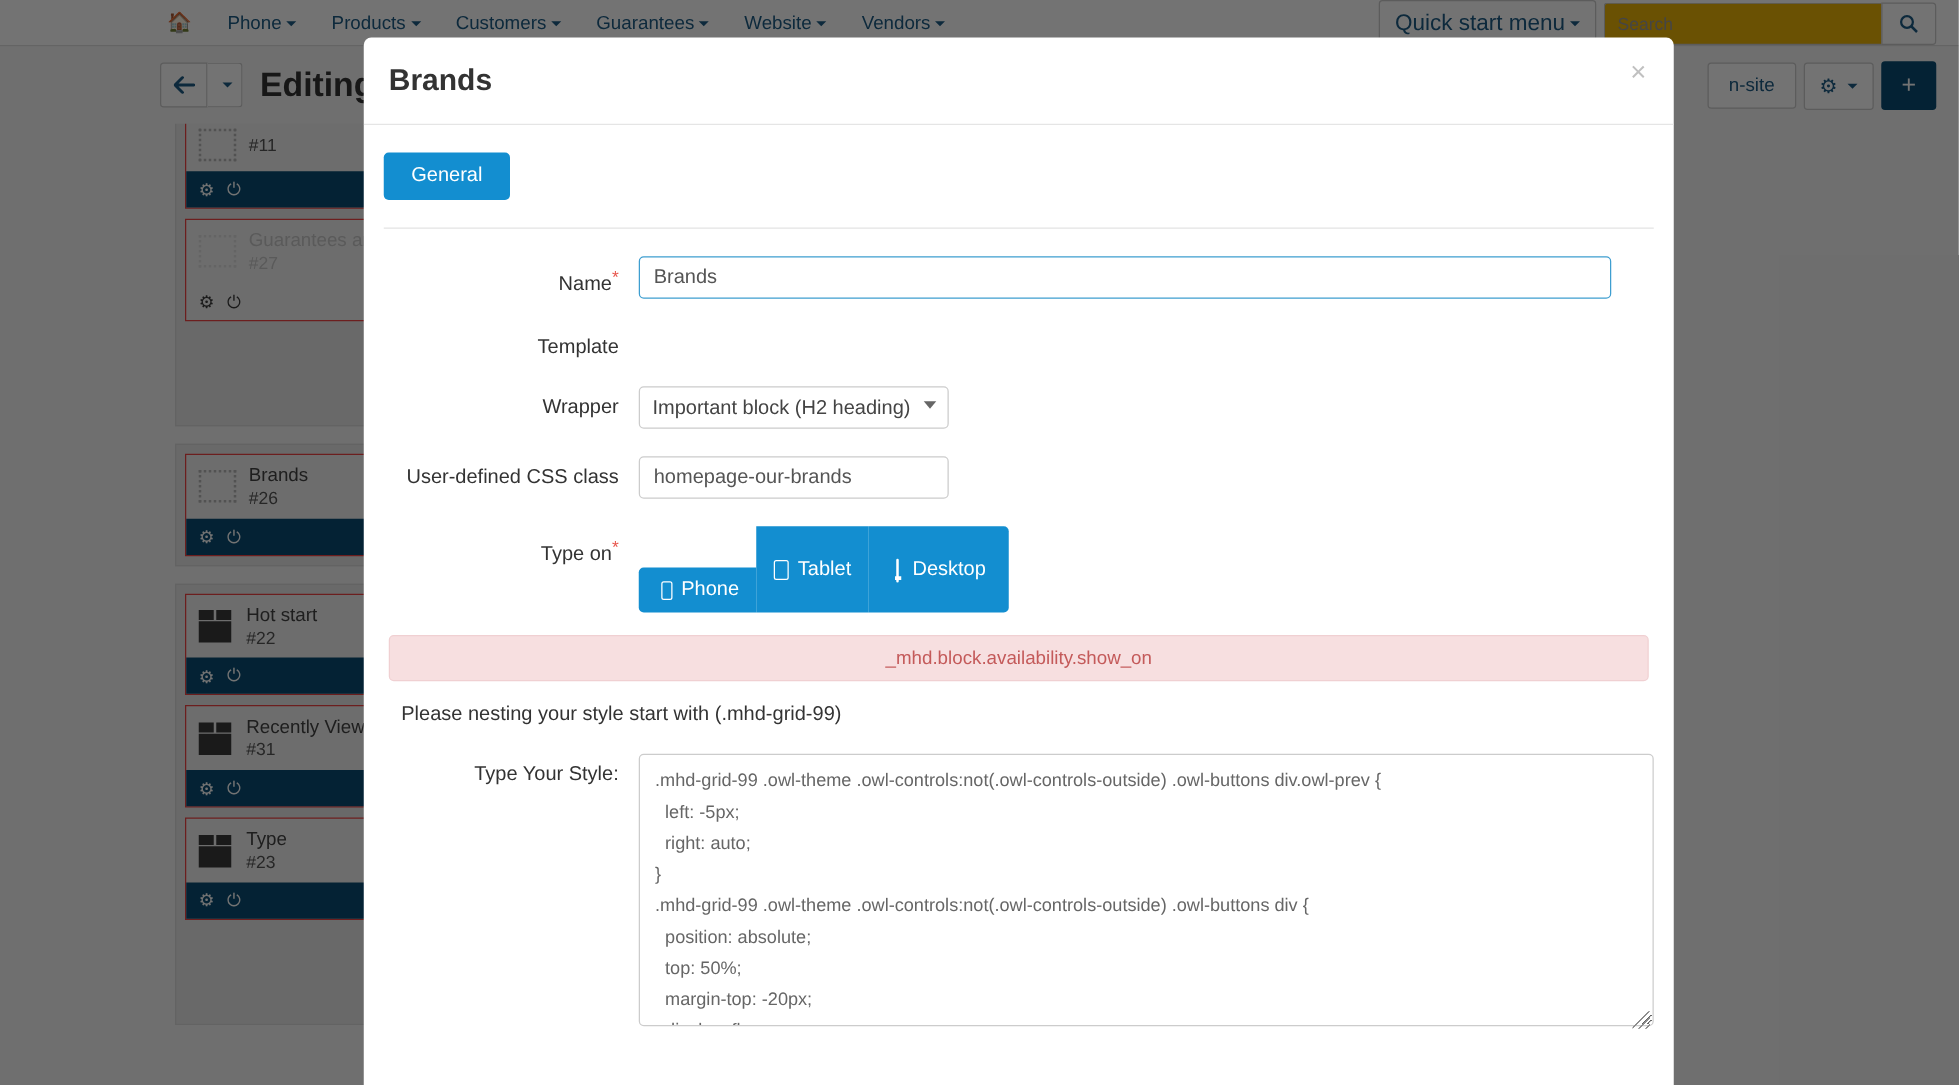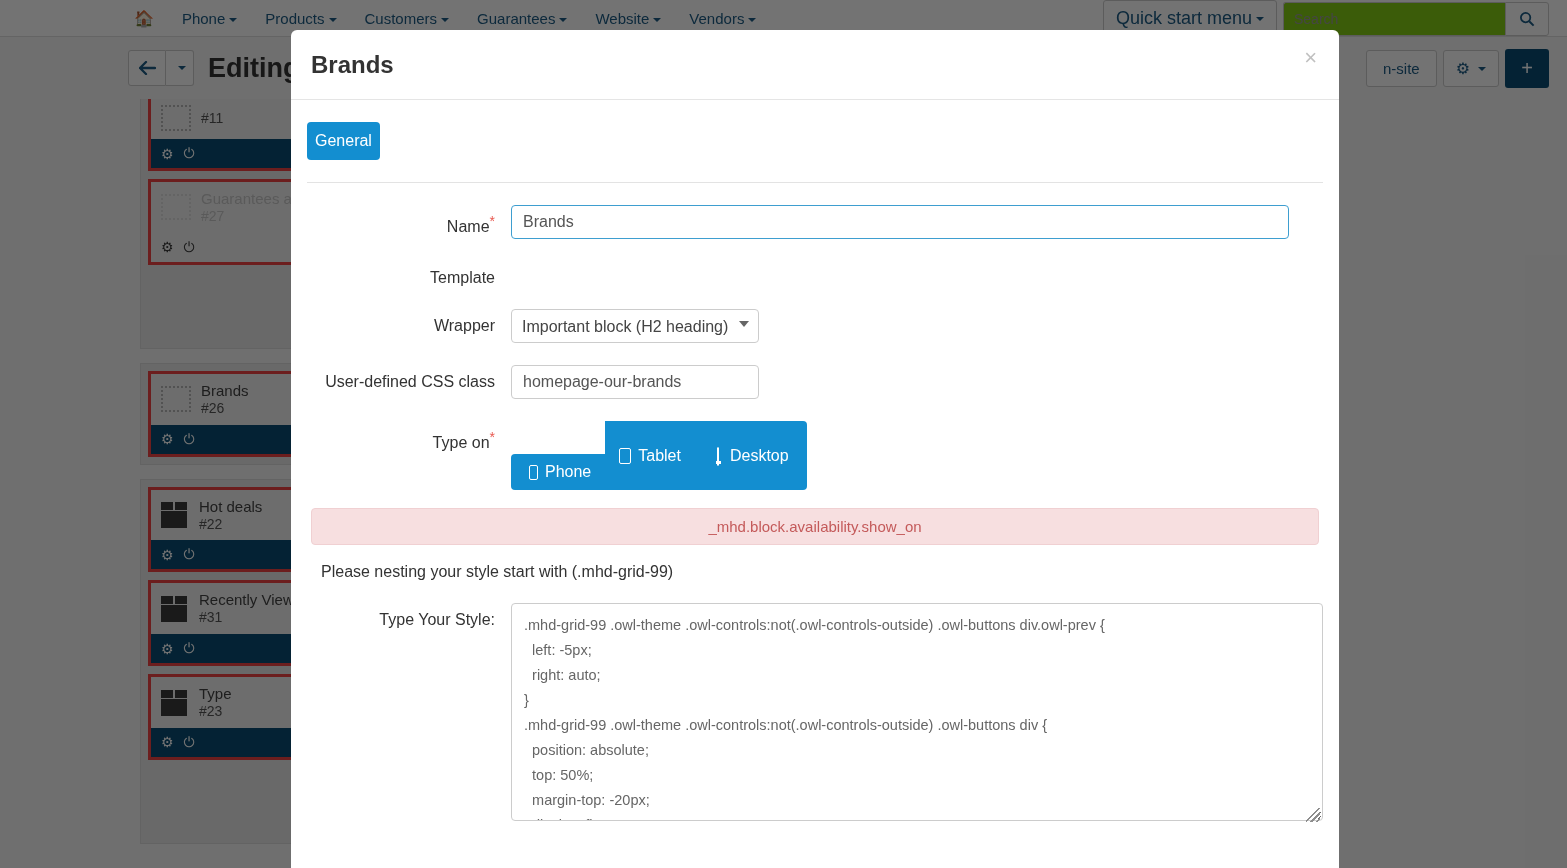--- a/index.html
+++ b/index.html
@@ -71,21 +71,21 @@
   .search-input {
     border: 1px solid #cccccc;
     border-right: none;
     height: 34px;
     width: 222px;
     padding: 14px 10px;
     font-size: 14px;
     color: #555;
     border-radius: 3px 0 0 3px;
     outline: none;
-    background: #84cc16;
+    background: #eab308;
   }
   .search-input::placeholder { color: #999999; }
   .search-btn {
     border: 1px solid #cccccc;
     background: #ffffff;
     width: 44px; height: 34px;
     border-radius: 0 3px 3px 0;
     color: #1d5c85;
     font-size: 15px;
     cursor: pointer;
@@ -154,21 +154,21 @@
     z-index: 5;
   }
   .block-group {
     background: #e9e9e9;
     border: 1px solid #dcdcdc;
     padding: 7px;
     margin-bottom: 14px;
   }
   .block-card {
     background: #f2f2f2;
-    border: 3px solid #ef4444;
+    border: 1px solid #ef4444;
     margin-bottom: 8px;
   }
   .block-card:last-child { margin-bottom: 0; }
   .block-body {
     display: flex; align-items: center;
     padding: 8px 10px; gap: 10px;
   }
   .block-icon-dotted {
     width: 30px; height: 26px;
     border: 2px dotted #b5b5b5;
@@ -224,21 +224,21 @@
     font-size: 22px; color: #c0c0c0;
     background: none; border: none;
     cursor: pointer; line-height: 1;
   }
   .modal-body { padding: 22px 16px 0 16px; }
 
   .tab-row { padding: 0 0 0 0; }
   .tab-btn {
     background: #138ed0; color: #ffffff;
     border: none; border-radius: 4px;
-    font-size: 16px; padding: 10px 8px;
+    font-size: 16px; padding: 10px 22px;
     cursor: pointer;
   }
   .tabs-divider {
     border-bottom: 1px solid #e3e3e3;
     margin-top: 22px; margin-bottom: 0;
   }
 
   
   .form-row {
     display: flex; align-items: flex-start;
@@ -471,21 +471,21 @@
 
       <div class="block-group">
         <div class="block-card">
           <div class="block-body">
             <div class="block-icon-box">
                 <div class="lid-l"></div>
                 <div class="lid-r"></div>
                 <div class="body"></div>
               </div>
             <div class="block-text">
-              <div class="block-title">Hot deals</div>
+              <div class="block-title">Hot start</div>
               <div class="block-num">#22</div>
             </div>
           </div>
           <div class="block-footer">
             <span>⚙</span>
               <span>⏻</span>
           </div>
         </div>
         <div class="block-card">
           <div class="block-body">

